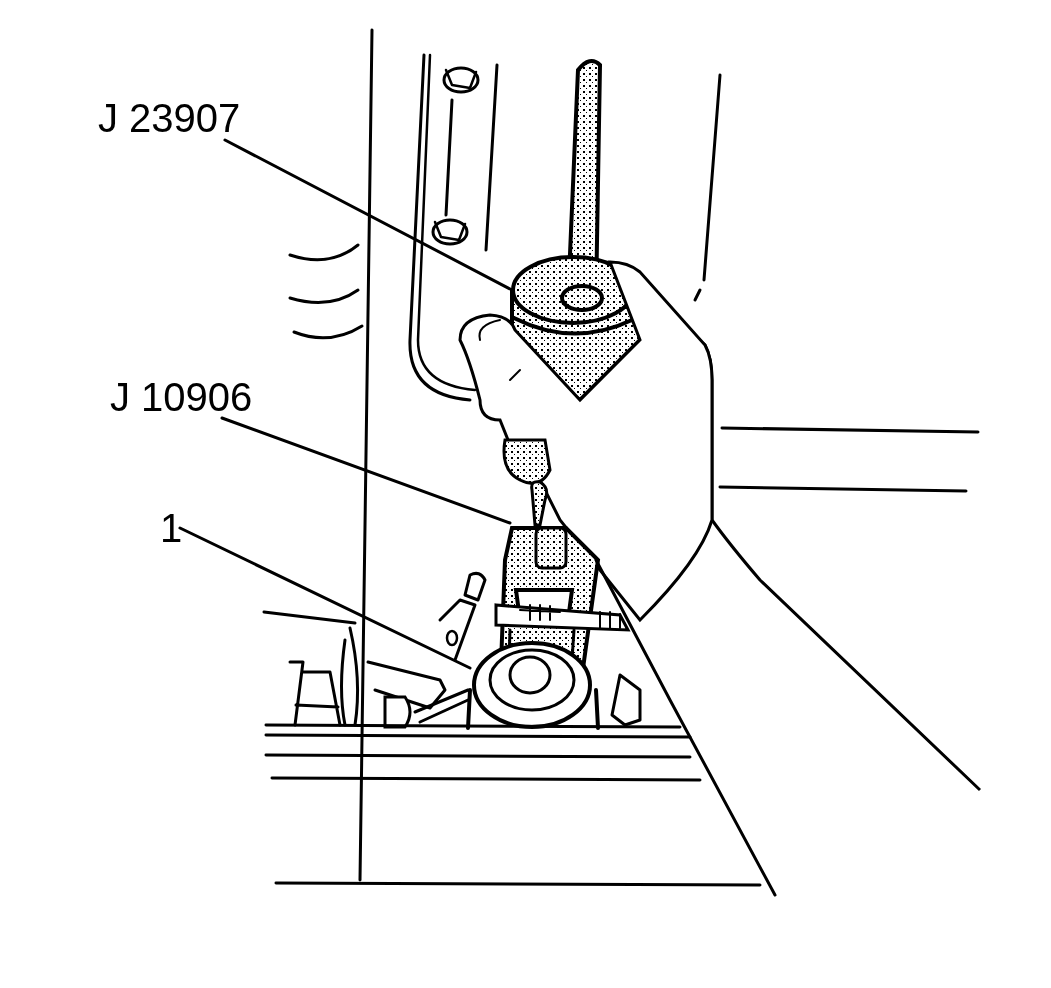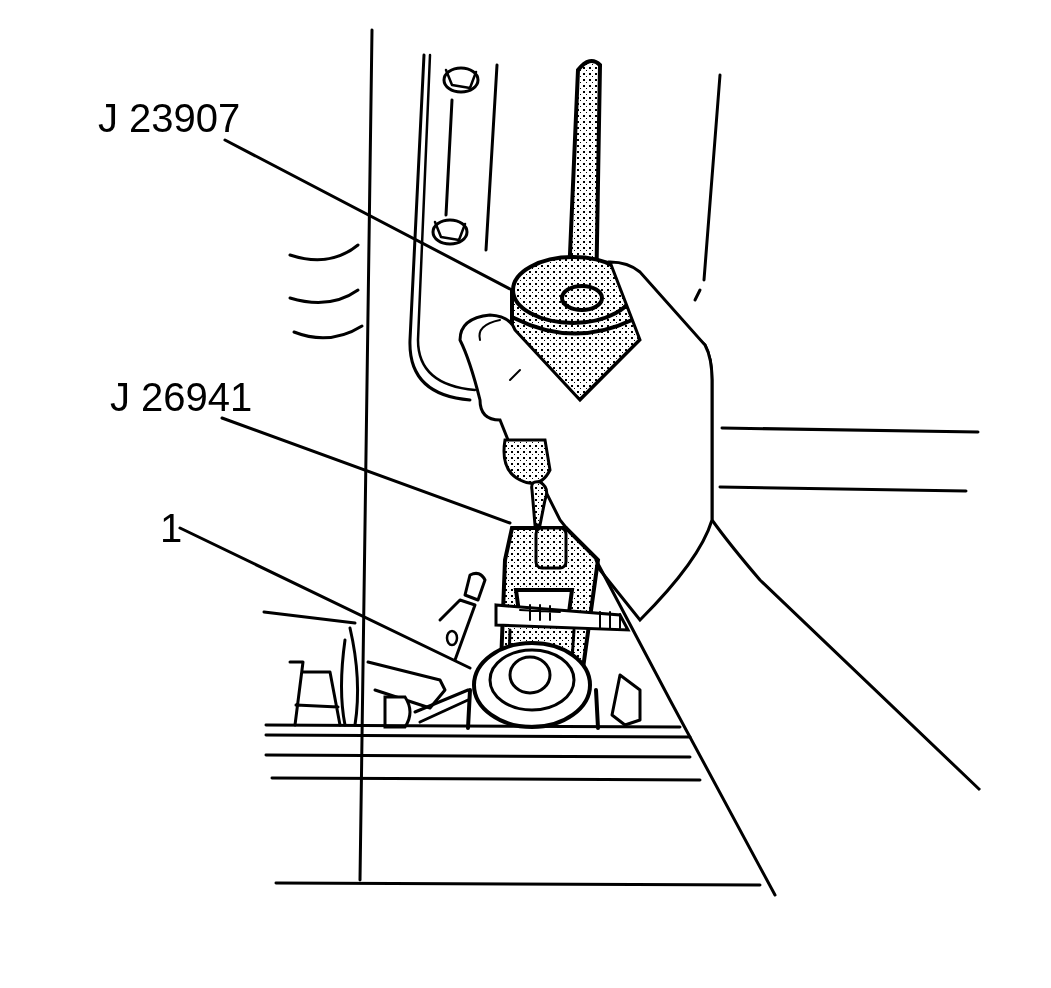--- a/index.html
+++ b/index.html
@@ -123,15 +123,15 @@
     </g>
 
     <g>
       <path class="ln" stroke-width="3" d="M225 140 L512 290"></path>
       <path class="ln" stroke-width="3" d="M222 418 L510 523"></path>
       <path class="ln" stroke-width="3" d="M180 528 L470 668"></path>
     </g>
   </svg>
 
   <div id="label-j23907" class="callout-label">J 23907</div>
-  <div id="label-j26941" class="callout-label">J 26941</div>
+  <div id="label-j26941" class="callout-label">J 10906</div>
   <div id="label-1" class="callout-label">1</div>
 </div>
 
 </body></html>

